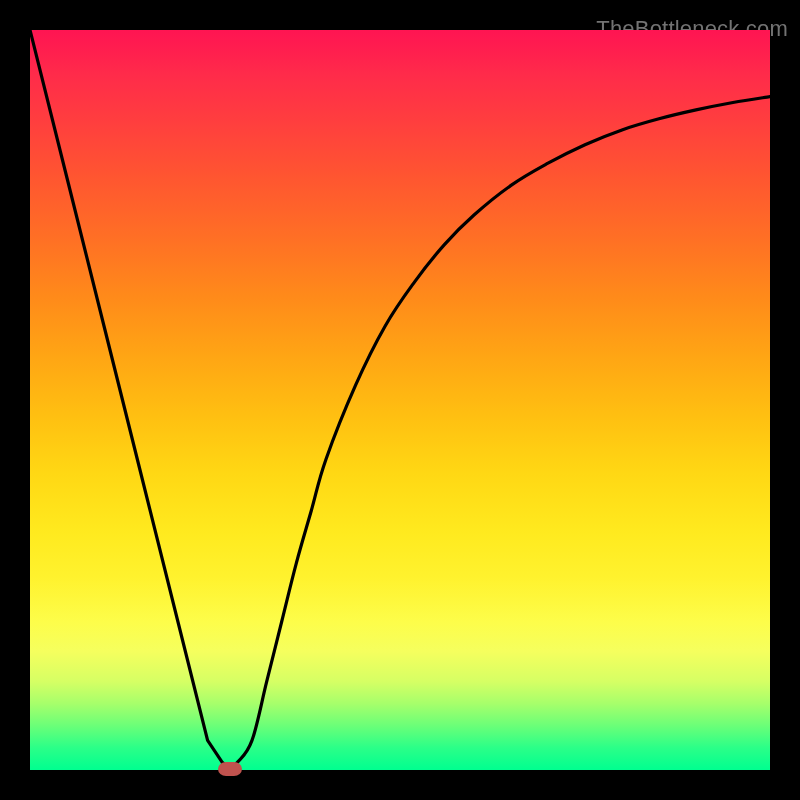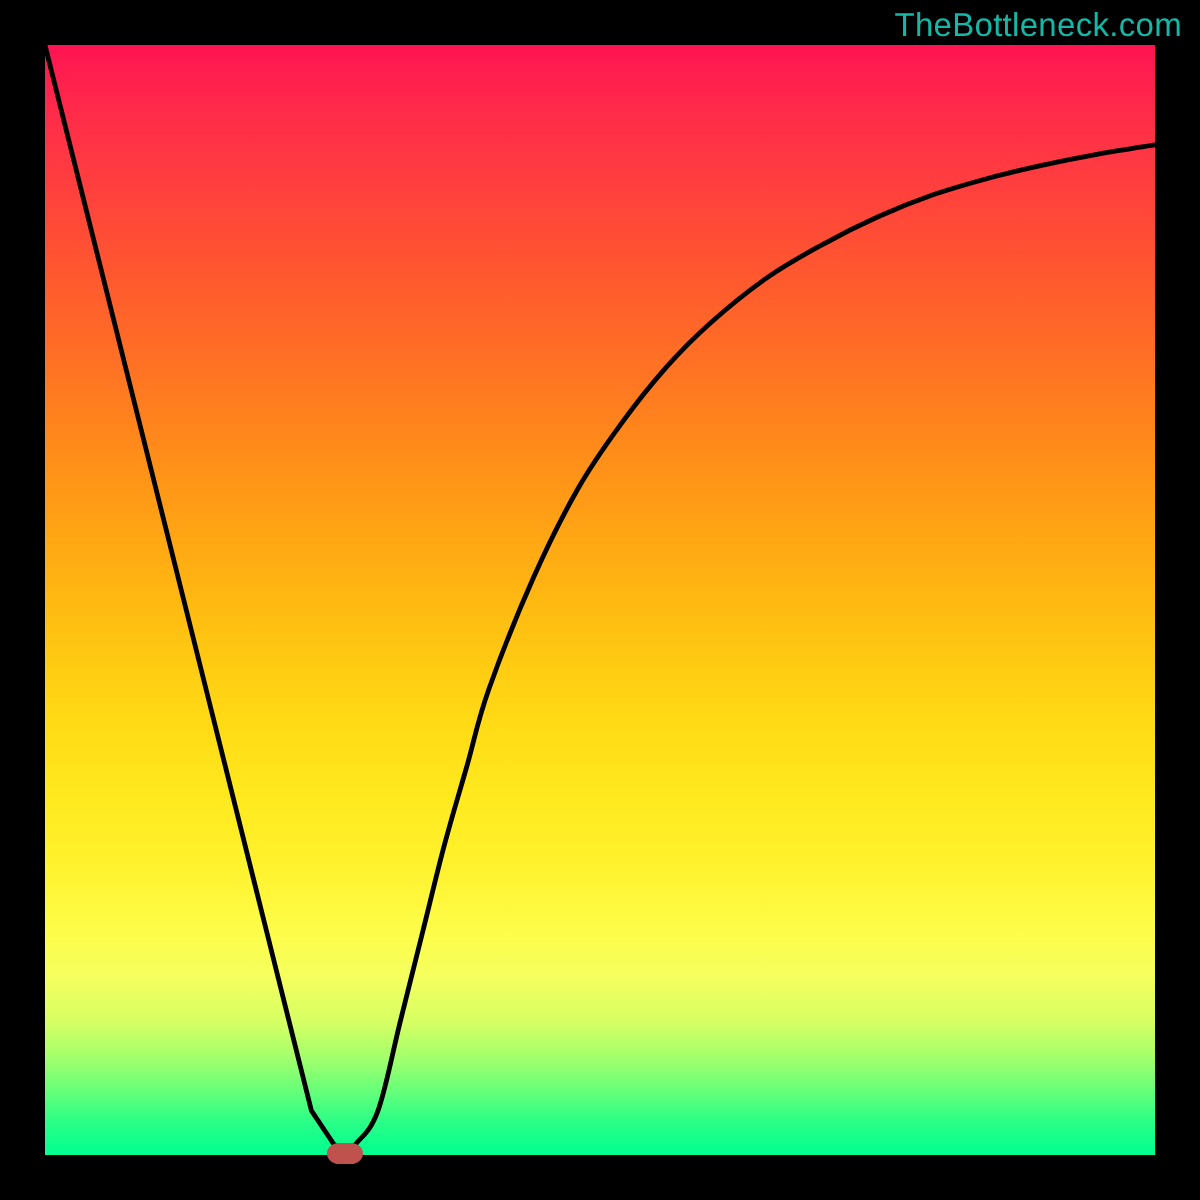--- a/index.html
+++ b/index.html
@@ -40,23 +40,23 @@
       #f5ff5e 84%,
       #d6ff64 88%,
       #a7ff6b 91%,
       #6bff78 94%,
       #2bff88 97%,
       #00ff90 100%
     );
   }
   .watermark {
     position: absolute;
-    top: 4px;
+    top: 16px;
     right: 12px;
-    color: #14b8a6;
+    color: #737373;
     font-size: 22px;
     letter-spacing: 0.2px;
     user-select: none;
   }
   svg.curve {
     position: absolute;
     left: 0;
     top: 0;
     width: 740px;
     height: 740px;

